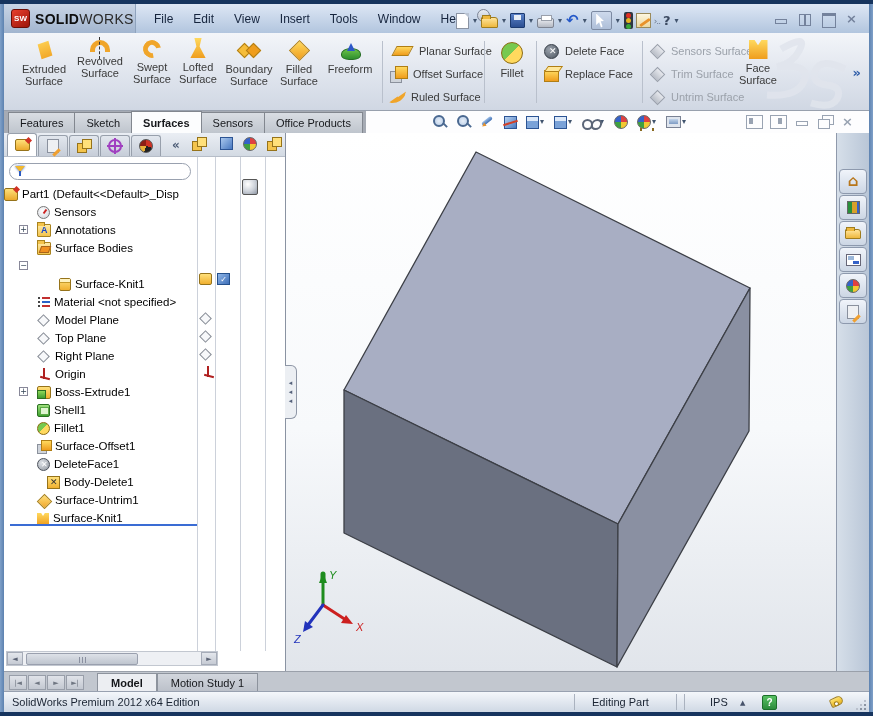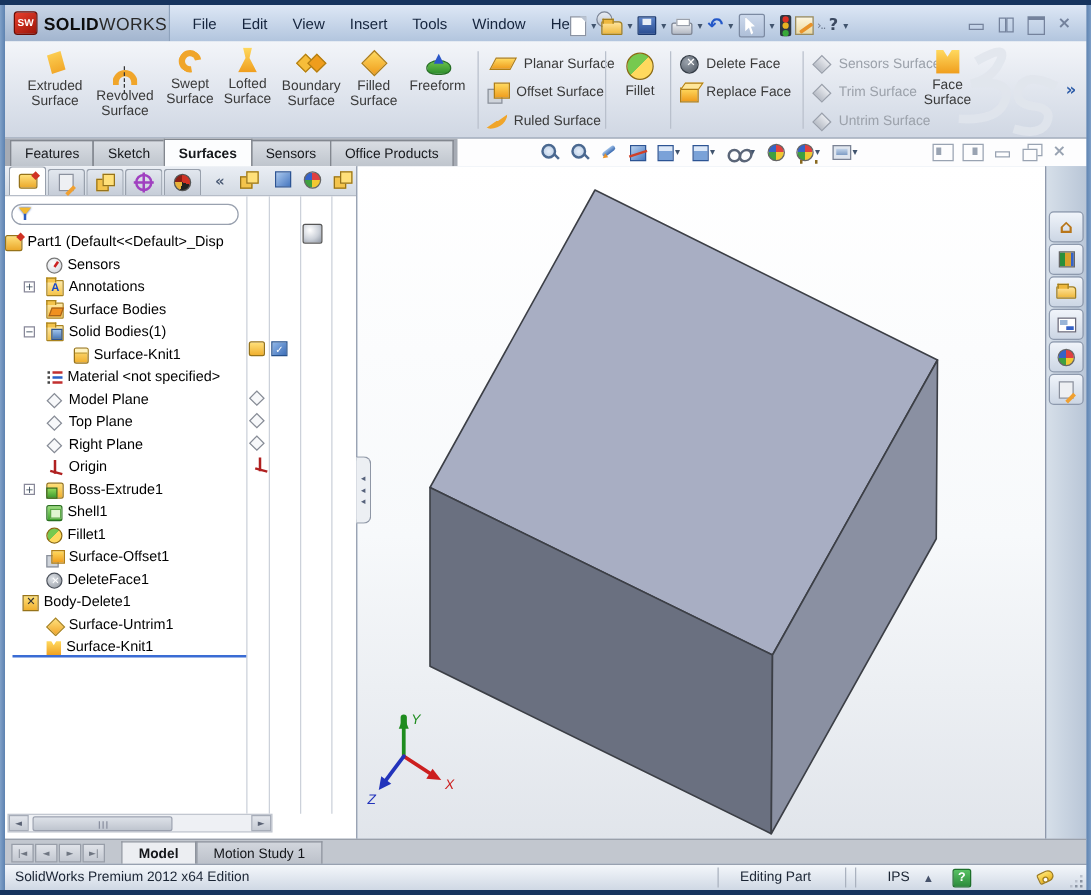--- a/index.html
+++ b/index.html
@@ -305,21 +305,21 @@
 
   <div id="ribbon">
     <svg id="ds-mark" width="100" height="74" viewBox="0 0 100 74">
       <path d="M28 14 Q56 -2 46 16 Q40 28 24 32 Q60 28 50 48 Q43 62 14 60" fill="none" stroke="#e1e5ed" stroke-width="7"></path>
       <path d="M92 34 Q68 22 62 36 Q58 48 74 50 Q90 52 84 64 Q78 74 58 68" fill="none" stroke="#e1e5ed" stroke-width="7"></path>
     </svg>
     <div class="rbtn" style="left:12px;top:2px;width:56px">
         <span class="ri ri-extruded"></span>
         <span>Extruded Surface</span>
       </div>
-    <div class="rbtn" style="left:68px;top:18px;width:56px">
+    <div class="rbtn" style="left:68px;top:2px;width:56px">
         <span class="ri ri-revolved"></span>
         <span>Revolved Surface</span>
       </div>
     <div class="rbtn" style="left:124px;top:2px;width:48px">
         <span class="ri ri-swept"></span>
         <span>Swept Surface</span>
       </div>
     <div class="rbtn" style="left:170px;top:0;width:48px">
         <span class="ri ri-lofted"></span>
         <span>Lofted Surface</span>
@@ -469,24 +469,20 @@
     <span class="texp glyph" style="top:92px">+</span>
     <div class="trow" style="top:88px;padding-left:33px">
         <span class="tic fold i-ann"></span>
         <span>Annotations</span>
       </div>
     <div class="trow" style="top:106px;padding-left:33px">
         <span class="tic fold i-surfb"></span>
         <span>Surface Bodies</span>
       </div>
     <span class="texp glyph" style="top:128px">−</span>
-    <div class="trow" style="top:124px;padding-left:33px">
-        <span class="tic fold i-solidb"></span>
-        <span>Solid Bodies(1)</span>
-      </div>
     <div class="trow" style="top:142px;padding-left:55px">
         <span class="tic i-knitbody"></span>
         <span>Surface-Knit1</span>
       </div>
     <div class="trow" style="top:160px;padding-left:33px">
         <span class="tic i-material"></span>
         <span>Material &lt;not specified&gt;</span>
       </div>
     <div class="trow" style="top:178px;padding-left:33px">
         <span class="tic i-plane"></span>
@@ -518,21 +514,21 @@
         <span>Fillet1</span>
       </div>
     <div class="trow" style="top:304px;padding-left:33px">
         <span class="tic i-offseti"></span>
         <span>Surface-Offset1</span>
       </div>
     <div class="trow" style="top:322px;padding-left:33px">
         <span class="tic i-delfacei"></span>
         <span>DeleteFace1</span>
       </div>
-    <div class="trow" style="top:340px;padding-left:14px">
+    <div class="trow" style="top:340px;padding-left:43px">
         <span class="tic i-bodydel"></span>
         <span>Body-Delete1</span>
       </div>
     <div class="trow" style="top:358px;padding-left:33px">
         <span class="tic i-untrim"></span>
         <span>Surface-Untrim1</span>
       </div>
     <div class="trow" style="top:376px;padding-left:33px">
         <span class="tic i-kniti"></span>
         <span>Surface-Knit1</span>

